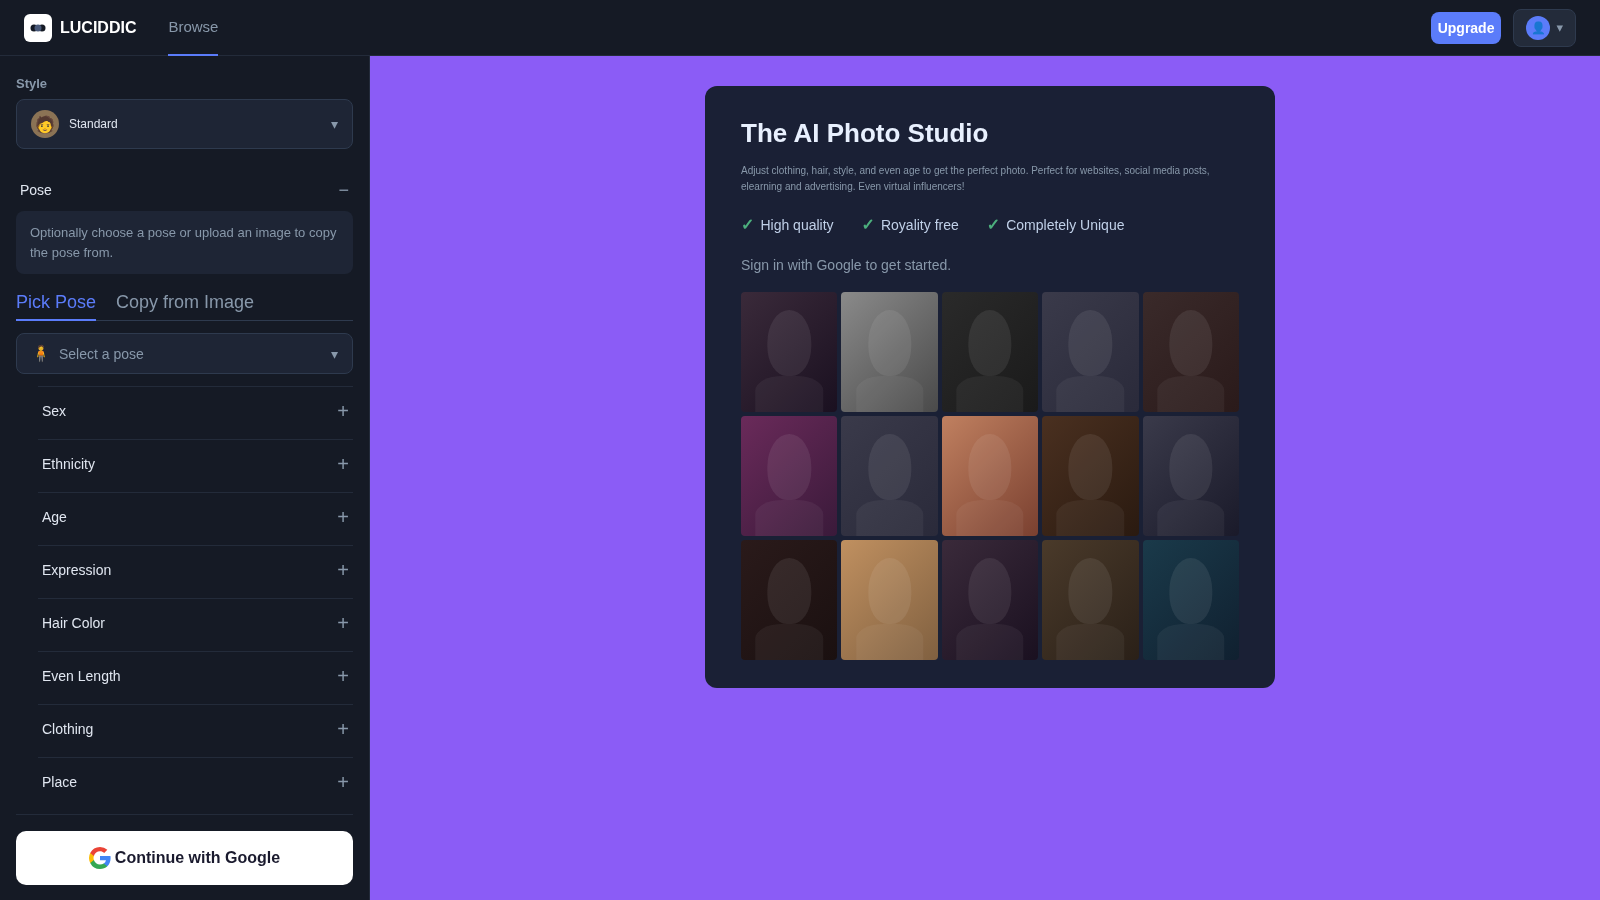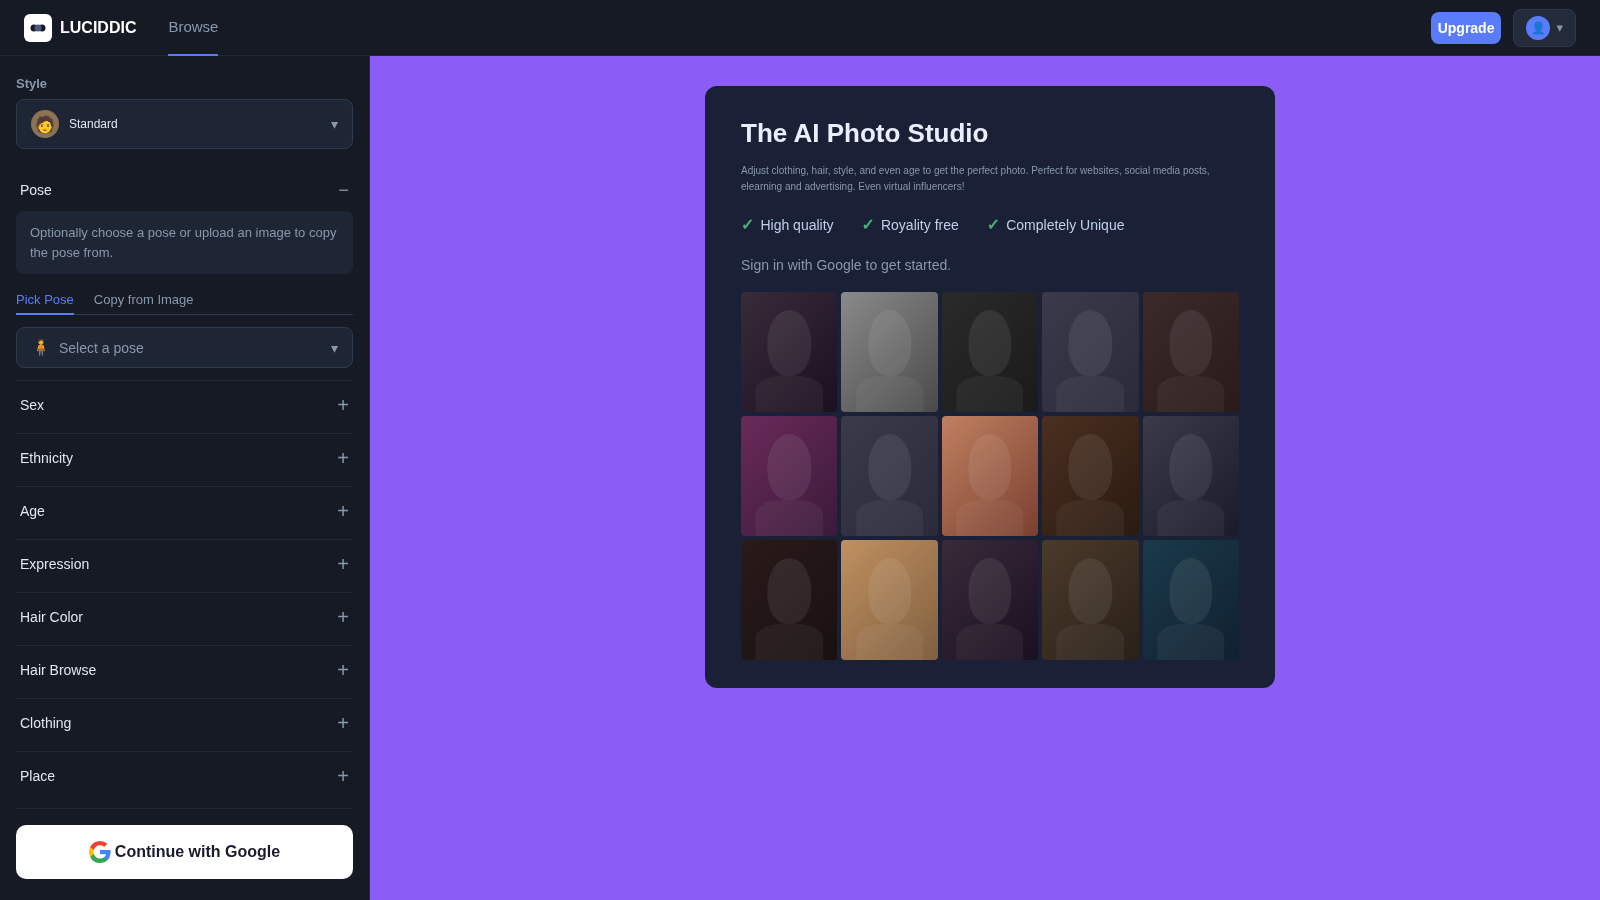--- a/index.html
+++ b/index.html
@@ -200,21 +200,21 @@
       margin-bottom: 12px;
       line-height: 1.5;
     }
     .pose-tabs {
       display: flex;
       gap: 0;
       margin-bottom: 12px;
       border-bottom: 1px solid #2e3a4e;
     }
     .pose-tab {
-      font-size: 13px;
+      font-size: 18px;
       padding: 6px 0;
       margin-right: 20px;
       color: #8898aa;
       cursor: pointer;
       border-bottom: 2px solid transparent;
       margin-bottom: -1px;
     }
     .pose-tab.active {
       color: #5b7cfa;
       border-bottom: 2px solid #5b7cfa;
@@ -242,20 +242,21 @@
     }
 
     
     .collapsible-row {
       display: flex;
       align-items: center;
       justify-content: space-between;
       padding: 14px 4px;
       border-top: 1px solid #232b3a;
       cursor: pointer;
+      margin-left: 22px;
     }
     .plus-icon {
       color: #8898aa;
       font-size: 20px;
       line-height: 1;
       font-weight: 300;
     }
 
     
     .google-btn-wrap {
@@ -481,21 +482,21 @@
       <span class="section-title">Expression</span>
       <span class="plus-icon">+</span>
     </div>
 
     <div class="collapsible-row">
       <span class="section-title">Hair Color</span>
       <span class="plus-icon">+</span>
     </div>
 
     <div class="collapsible-row">
-      <span class="section-title">Hair Browse</span>
+      <span class="section-title">Even Length</span>
       <span class="plus-icon">+</span>
     </div>
 
     <div class="collapsible-row">
       <span class="section-title">Clothing</span>
       <span class="plus-icon">+</span>
     </div>
 
     <div class="collapsible-row">
       <span class="section-title">Place</span>

